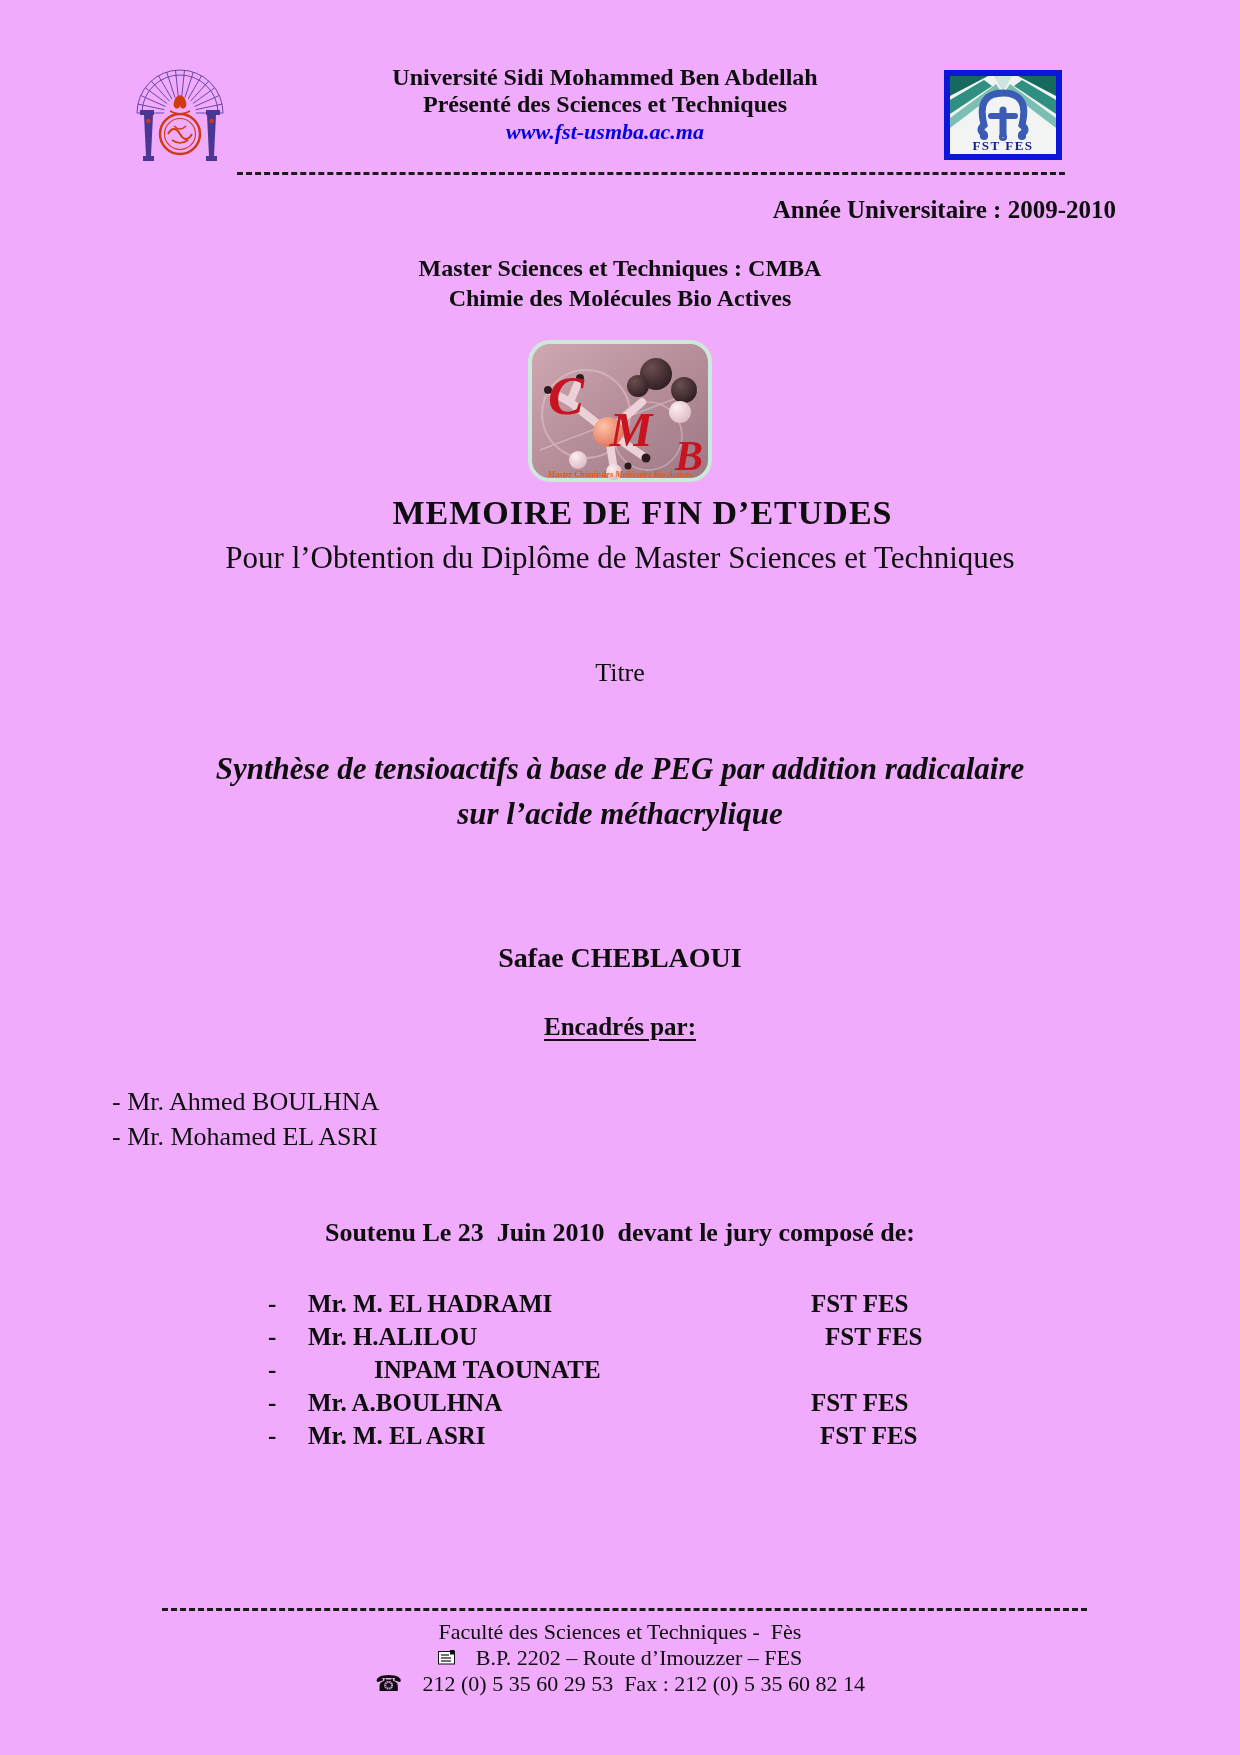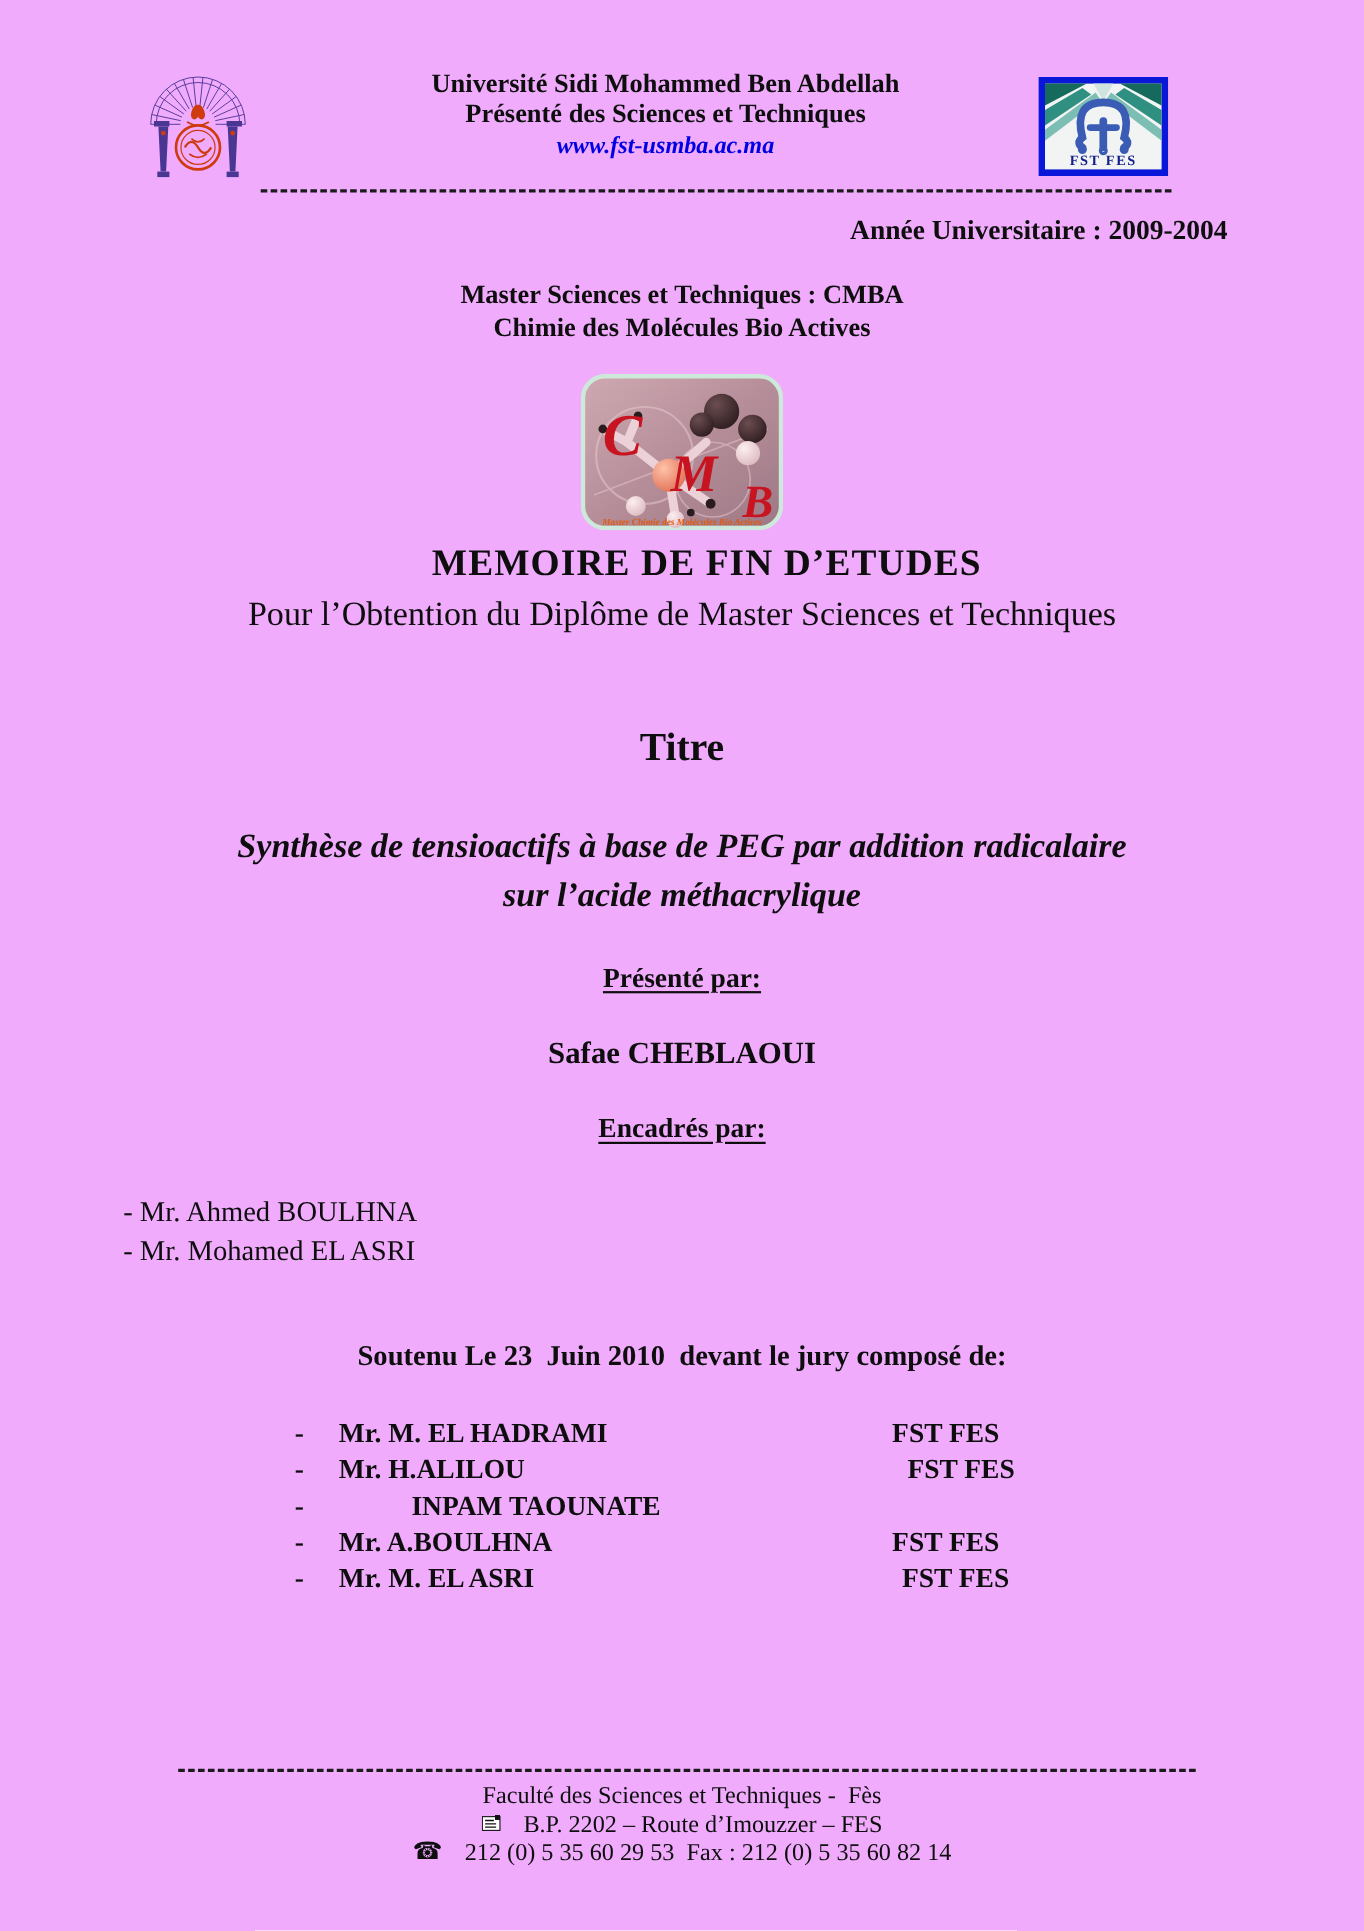--- a/index.html
+++ b/index.html
@@ -17,21 +17,21 @@
   .hdr-text { left:340px; width:530px; top:64px; text-align:center; line-height:27px; }
   .hdr-line { font-size:24px; font-weight:bold; }
   .hdr-link { font-size:22px; font-weight:bold; font-style:italic; color:#0000e0; }
 
   .annee   { top:196px; left:620px; width:496px; text-align:right; font-size:25px; font-weight:bold; }
   .master1 { top:255px; font-size:24px; font-weight:bold; }
   .master2 { top:285px; font-size:24px; font-weight:bold; }
 
   .memoire { top:494px; font-size:34px; font-weight:bold; letter-spacing:1px;padding-left:45px; }
   .pour    { top:540px; font-size:31px; }
-  .titre   { top:658px; font-size:36px; font-weight:bold; }
+  .titre   { top:658px; font-size:26px; font-weight:normal; }
   .title2l { top:746px; font-size:31px; font-weight:bold; font-style:italic; line-height:45px; }
 
   .plabel  { top:876px;  font-size:25px; font-weight:bold; }
   .pname   { top:942px;  font-size:28px; font-weight:bold; }
   .elabel  { top:1013px; font-size:25px; font-weight:bold; }
 
   .sups    { top:1084px; left:112px; font-size:26px; line-height:35px; }
 
   .soutenu { top:1218px; font-size:26px; font-weight:bold; }
 
@@ -130,21 +130,21 @@
         <circle cx="40" cy="66" r="2.6" stroke-width="3"></circle>
         <circle cx="78" cy="66" r="2.6" stroke-width="3"></circle>
         <circle cx="59" cy="67" r="2.6" stroke-width="3"></circle>
       </g>
       <text x="59" y="80" text-anchor="middle" font-family="Liberation Serif, serif" font-size="13" font-weight="bold" letter-spacing="1.5" fill="#141f8c">FST FES</text>
     </svg>
   </div>
 
   <div class="abs dashline dash1"></div>
 
-  <div class="abs annee">Année Universitaire : 2009-2004</div>
+  <div class="abs annee">Année Universitaire : 2009-2010</div>
 
   <div class="abs center master1">Master Sciences et Techniques : CMBA</div>
   <div class="abs center master2">Chimie des Molécules Bio Actives</div>
 
   <div class="abs logo-cmb">
     <svg width="184" height="142" viewBox="0 0 184 142">
       <defs>
         <linearGradient id="cmbbg" x1="0" y1="0" x2="1" y2="1">
           <stop offset="0" stop-color="#cfa9b2"></stop>
             <stop offset="0.5" stop-color="#b58e99"></stop>
@@ -201,21 +201,20 @@
 
   <div class="abs center memoire">MEMOIRE DE FIN D’ETUDES</div>
   <div class="abs center pour">Pour l’Obtention du Diplôme de Master Sciences et Techniques</div>
 
   <div class="abs center titre">Titre</div>
   <div class="abs center title2l">
     <div>Synthèse de tensioactifs à base de PEG par addition radicalaire</div>
     <div>sur l’acide méthacrylique</div>
   </div>
 
-  <div class="abs center plabel"><span class="ul">Présenté par:</span></div>
   <div class="abs center pname">Safae CHEBLAOUI</div>
 
   <div class="abs center elabel"><span class="ul">Encadrés par:</span></div>
   <div class="abs sups">
     <div>- Mr. Ahmed BOULHNA</div>
     <div>- Mr. Mohamed EL ASRI</div>
   </div>
 
   <div class="abs center soutenu pre">Soutenu Le 23  Juin 2010  devant le jury composé de:</div>
 

